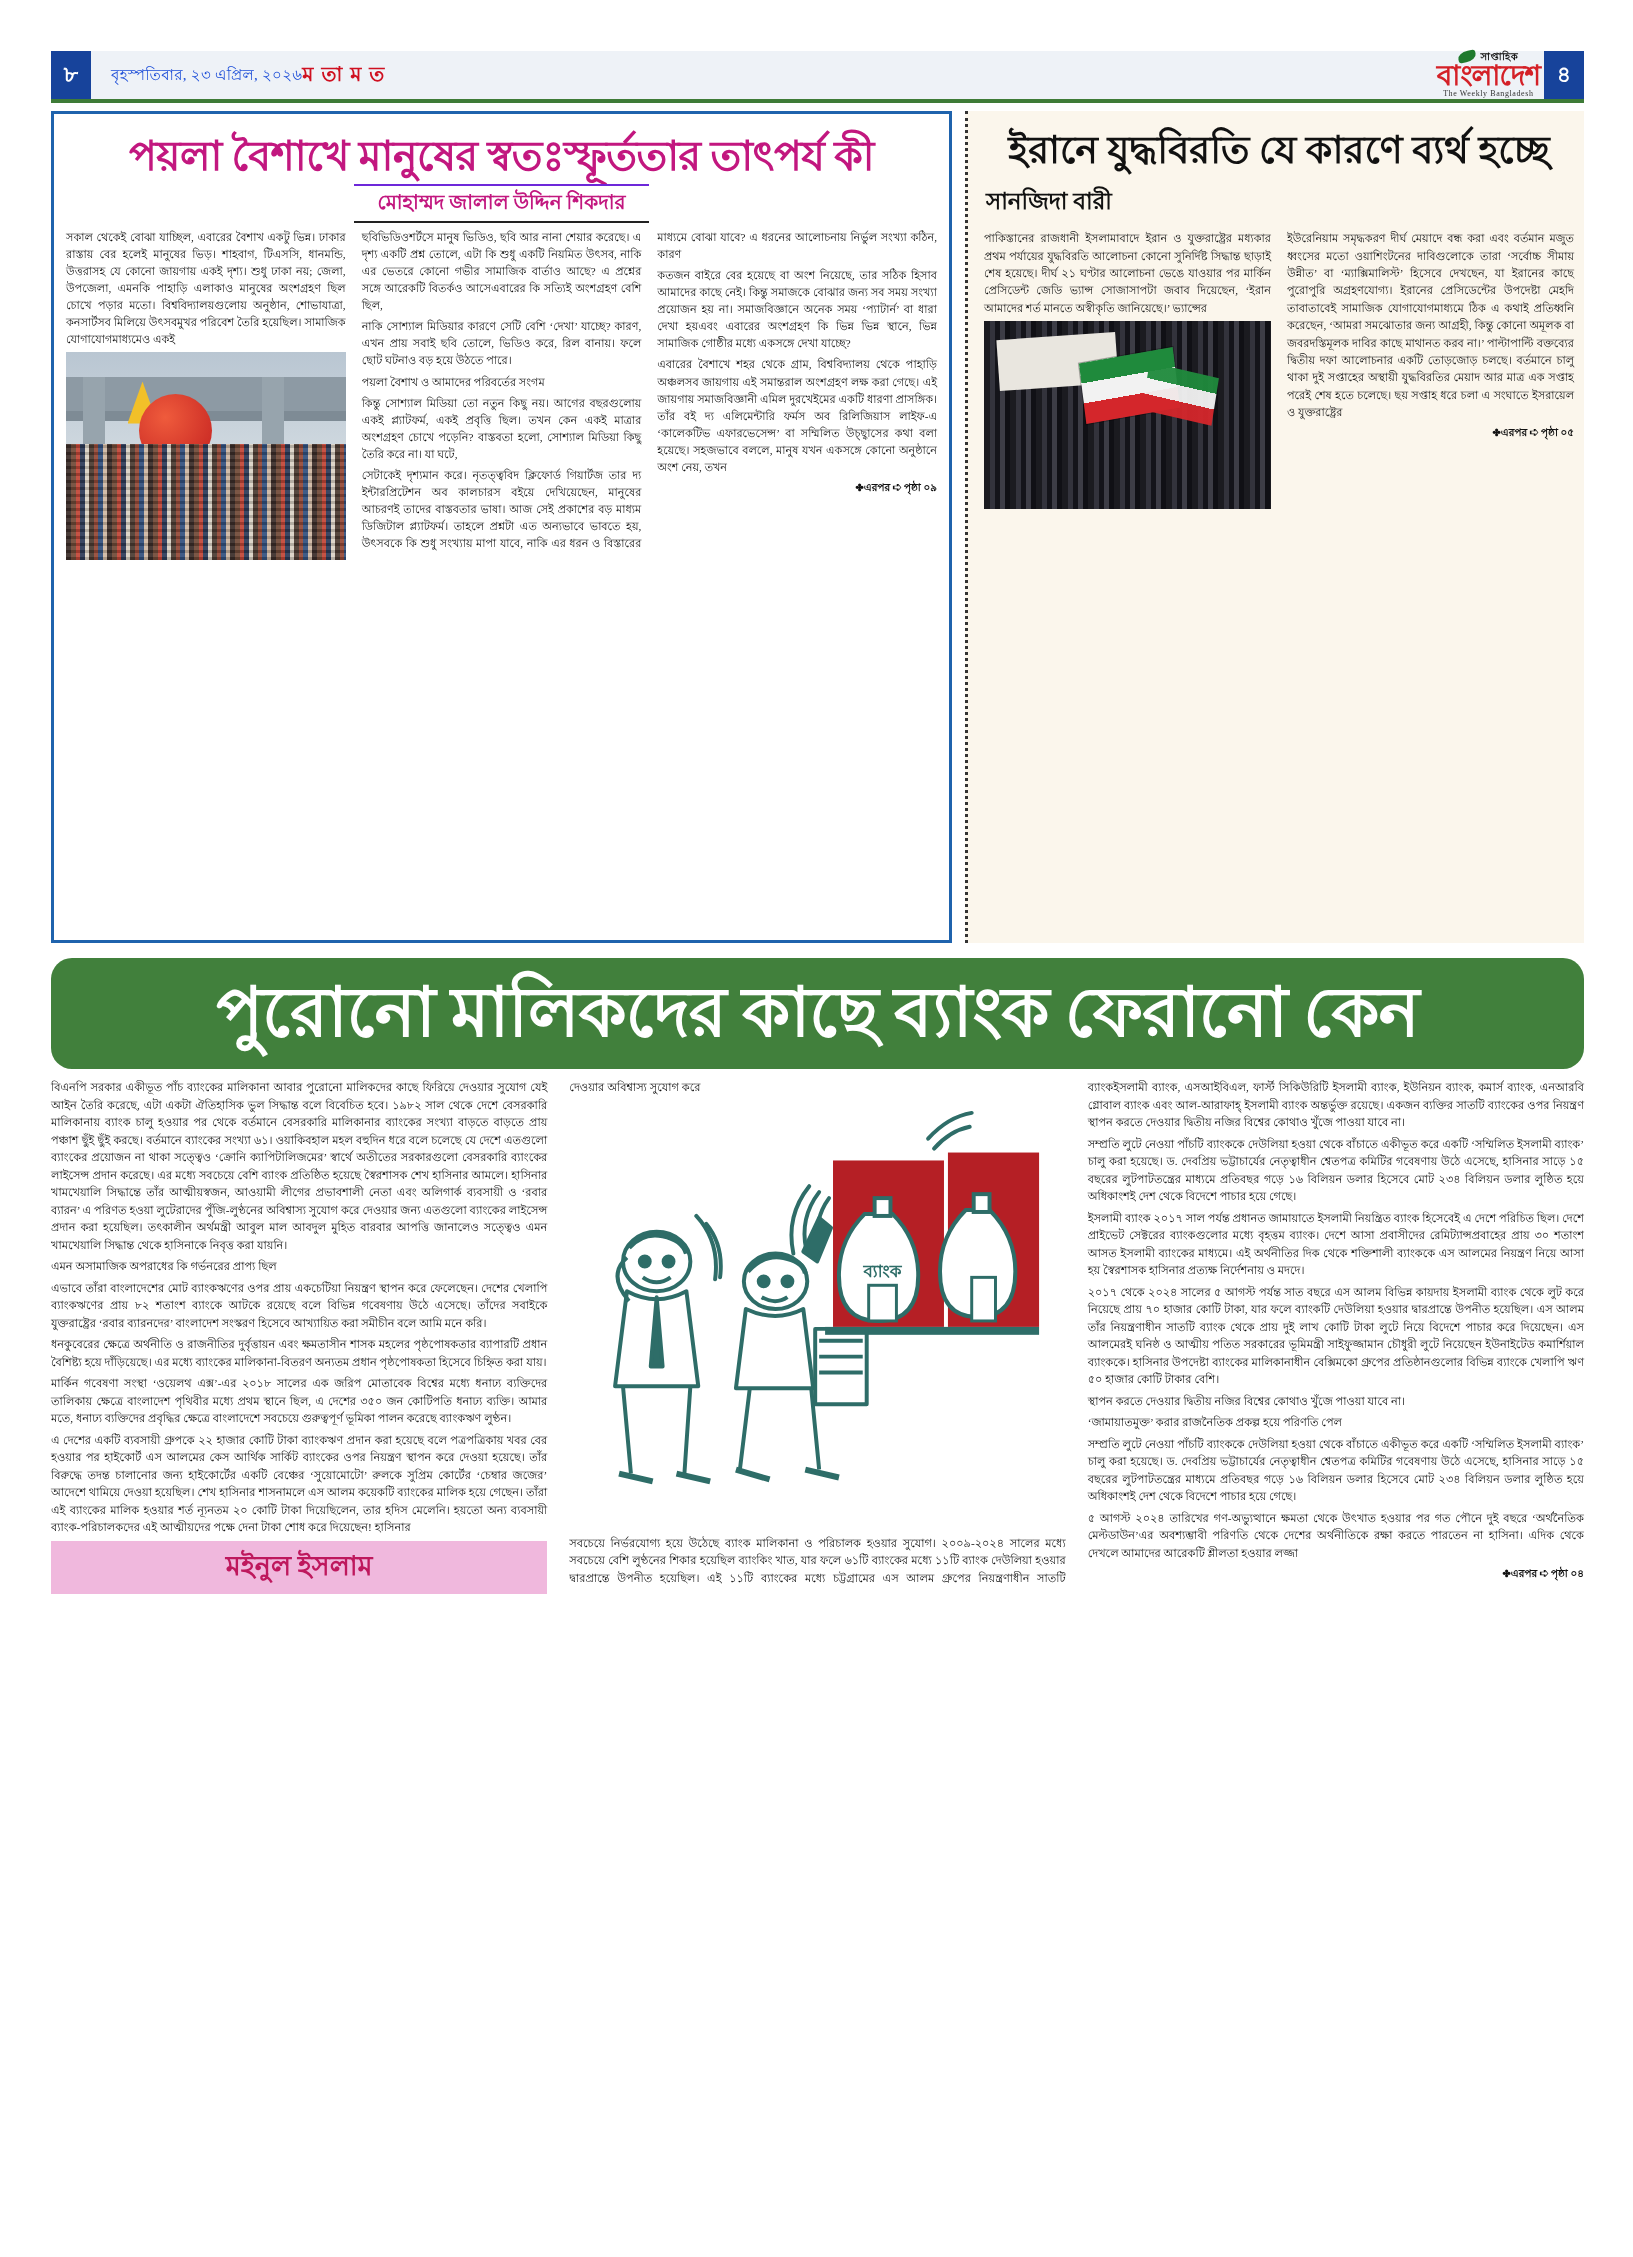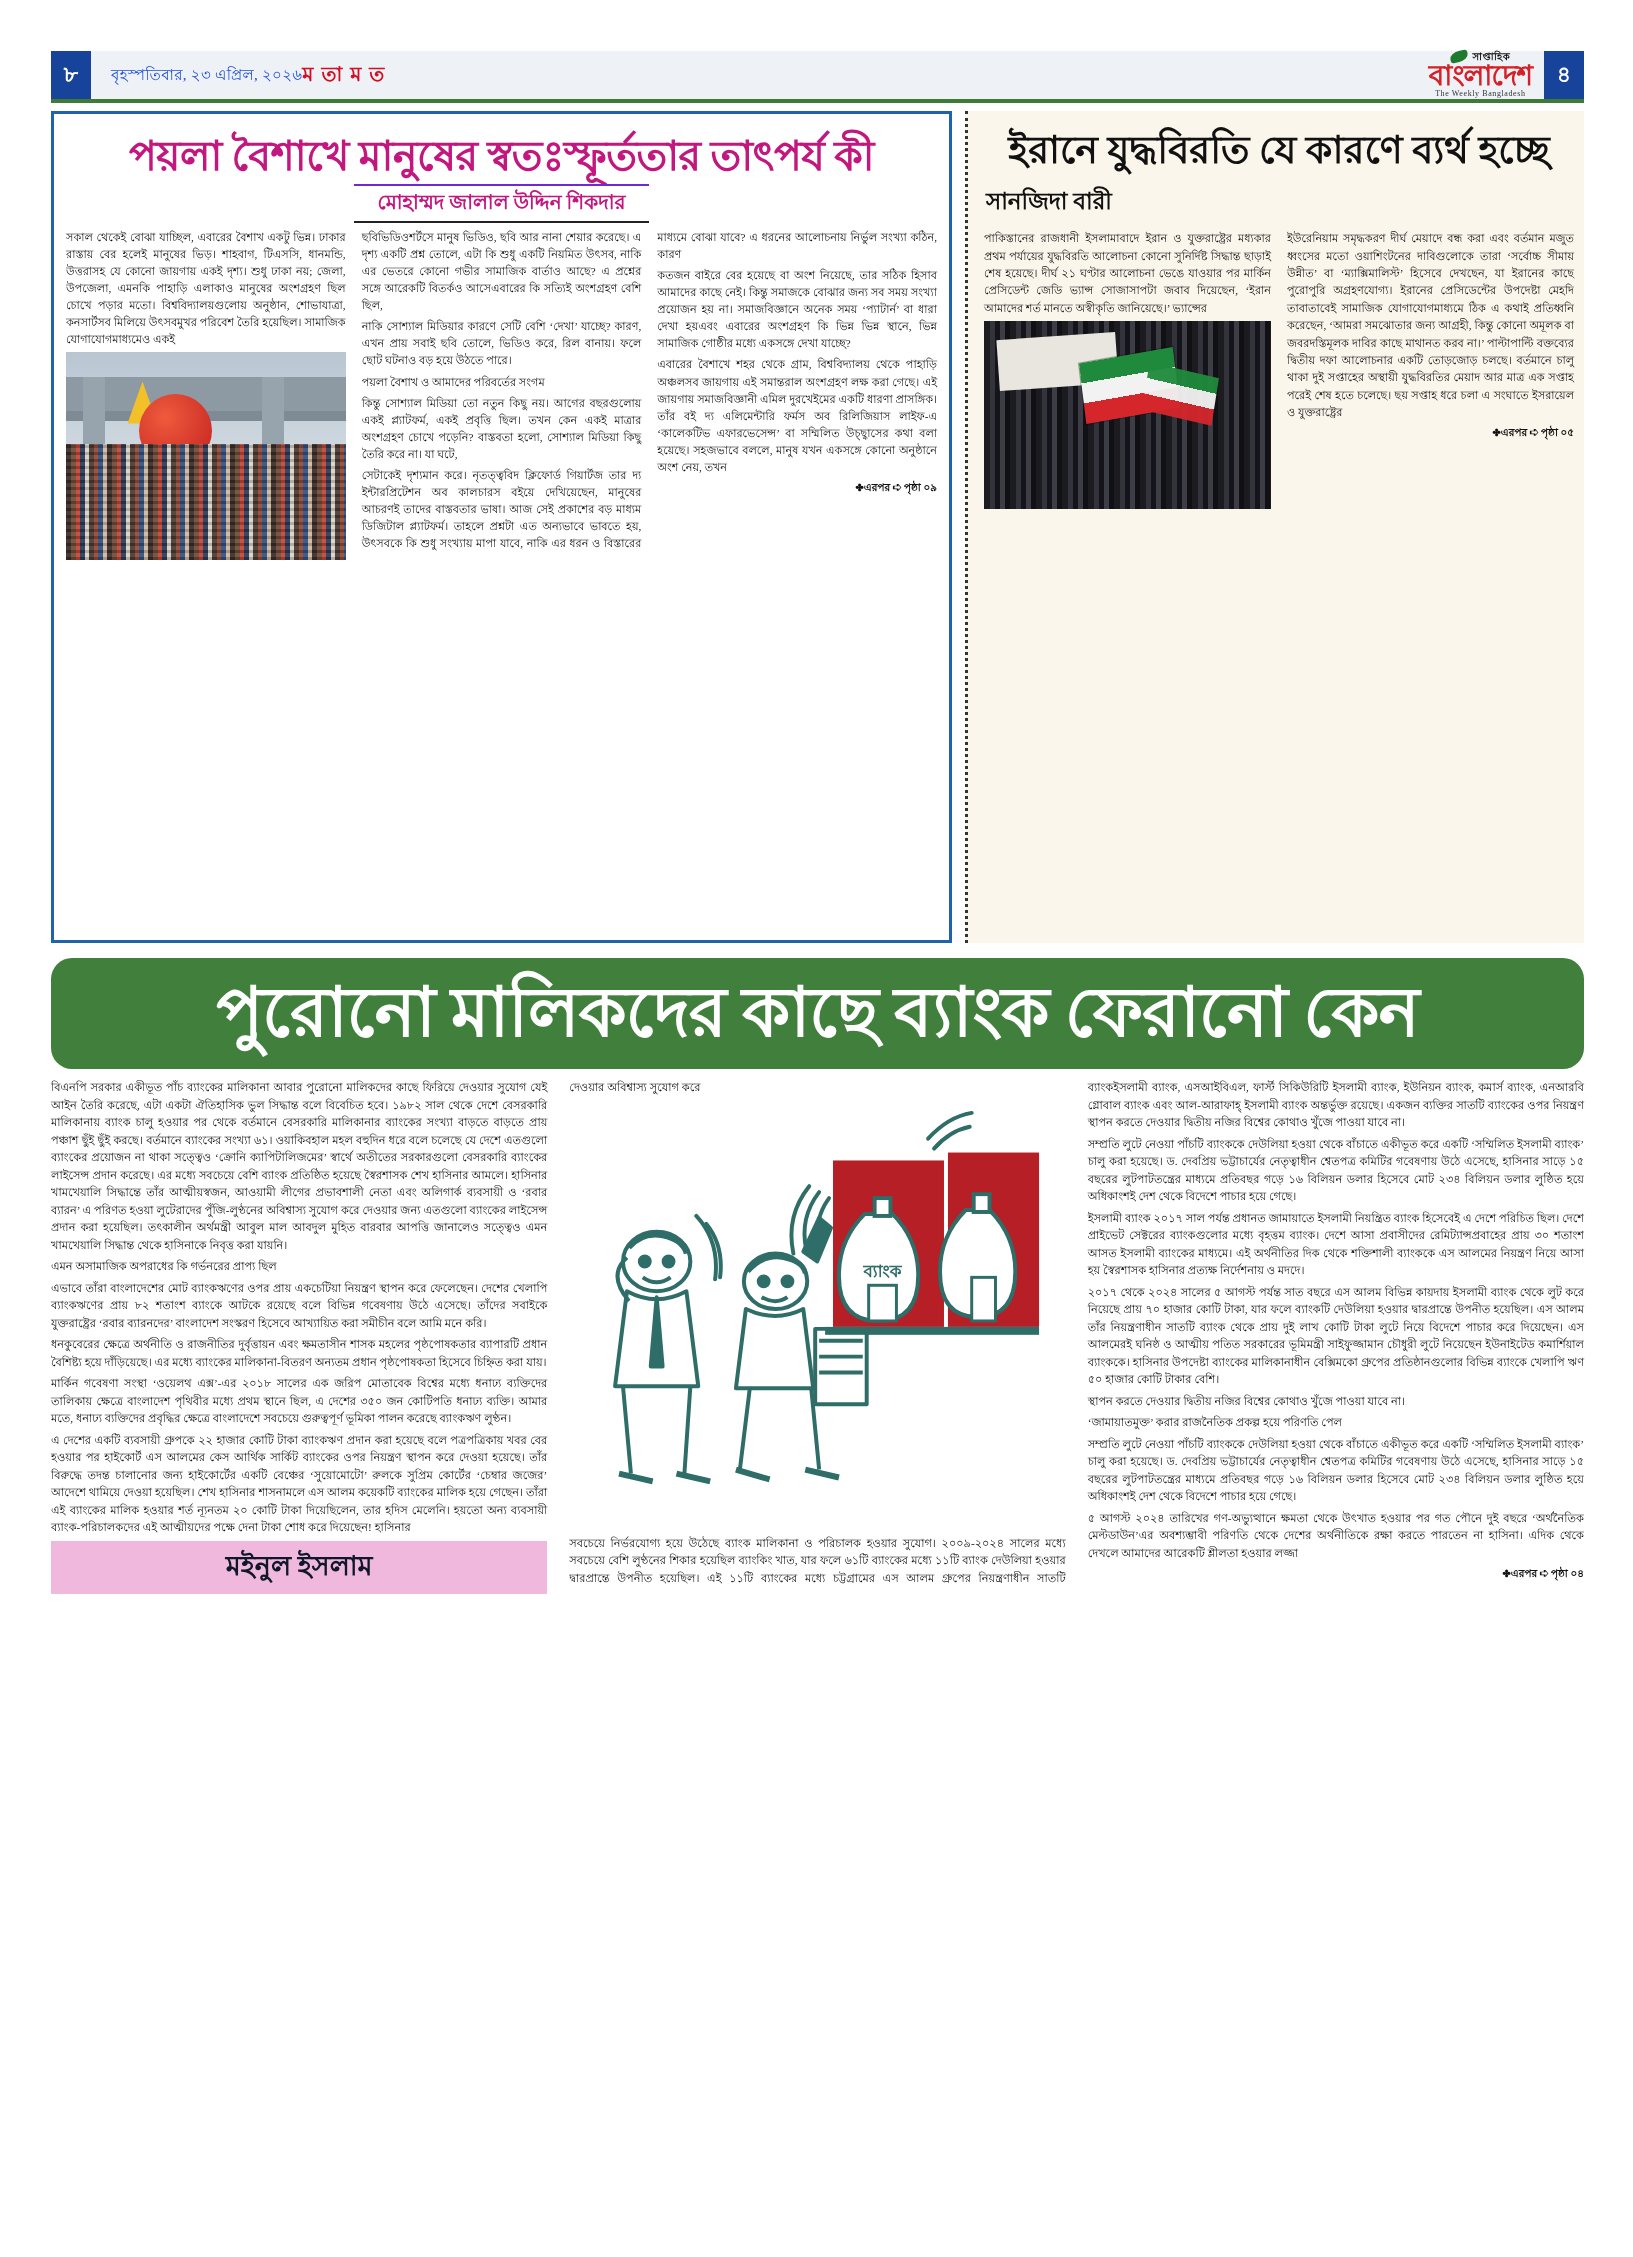--- a/index.html
+++ b/index.html
@@ -48,21 +48,21 @@
     font-size: 20px;
     color: #cf1020;
     font-weight: bold;
     letter-spacing: 8px;
     font-family: Liberation Mono, monospace;
   }
   .masthead {
     display: flex;
     align-items: flex-end;
     justify-content: flex-end;
-    padding-right: 12px;
+    padding-right: 4px;
     height: 48px;
     min-width: 208px;
   }
   .masthead-stack {
     display: flex; flex-direction: column; align-items: center;
     line-height: 1;
     padding-bottom: 1px;
   }
   .masthead-top {
     display: flex; align-items: center; gap: 4px;
@@ -302,21 +302,21 @@
     font-size: 11.3px;
     line-height: 1.55;
     text-align: justify;
     color: #111;
   }
   .art-bottom p { margin: 0 0 4px 0; }
 
   .author-pill {
     display: block;
     background: #f0b8dd;
-    color: #0f172a;
+    color: #be185d;
     font-size: 27px;
     font-weight: bold;
     text-align: center;
     padding: 5px 0 7px 0;
     margin: 0 0 8px 0;
     break-inside: avoid;
   }
 
   
   .cartoon {

